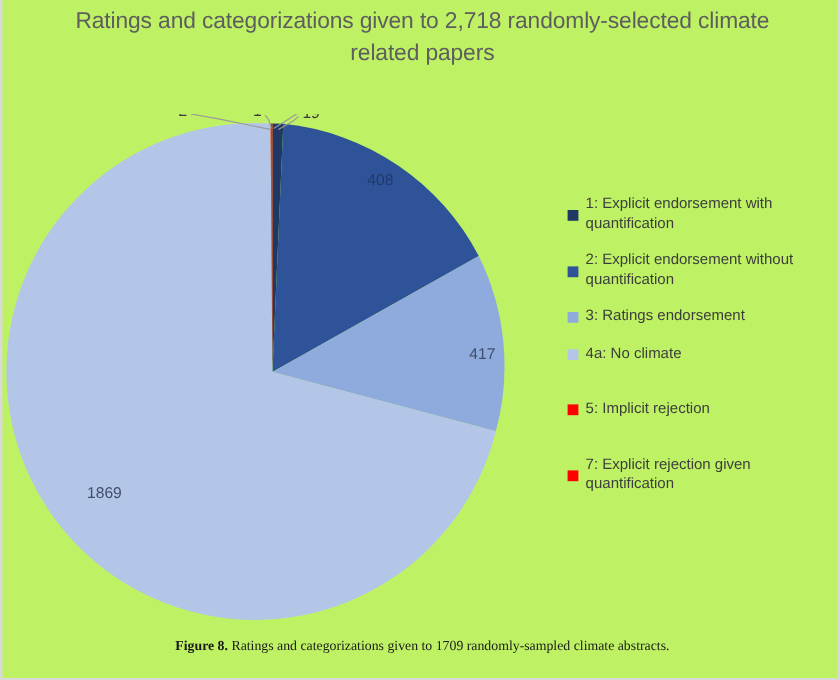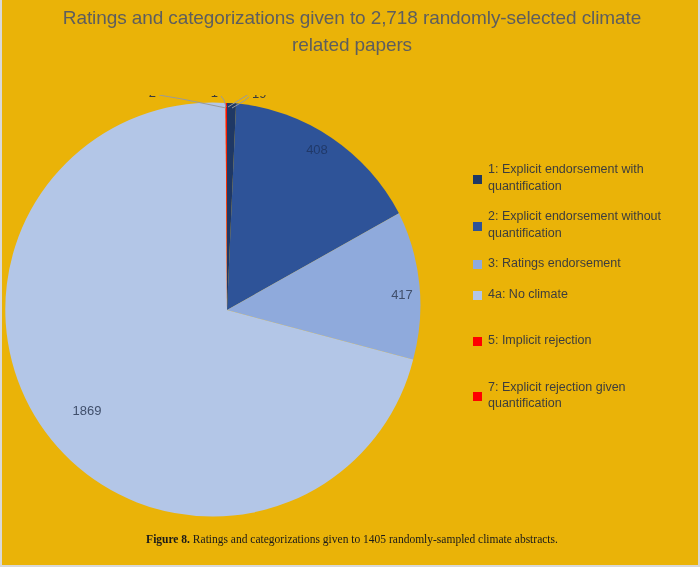--- a/index.html
+++ b/index.html
@@ -4,21 +4,21 @@
 <style>
   html, body {
     margin: 0;
     padding: 0;
     background: #ffffff;
   }
   #page {
     position: relative;
     width: 700px;
     height: 567px;
-    background: #eab308;
+    background: #bef264;
     border-left: 2px solid #d9d9d9;
     border-right: 2px solid #d9d9d9;
     border-bottom: 2px solid #d9d9d9;
     box-sizing: border-box;
     overflow: hidden;
     font-family: "Liberation Sans", sans-serif;
   }
 
   
   #chart-title {
@@ -181,16 +181,16 @@
 
     <div class="legend-item">
       <span class="legend-swatch" style="background:#ff0000"></span>
       <span class="legend-text">7: Explicit rejection given quantification</span>
     </div>
 
   </div>
 
   <div id="caption">
     <span id="caption-label">Figure 8.</span>
-    <span>Ratings and categorizations given to 1405 randomly-sampled climate abstracts.</span>
+    <span>Ratings and categorizations given to 1709 randomly-sampled climate abstracts.</span>
   </div>
 
 </div>
 
 </body></html>

